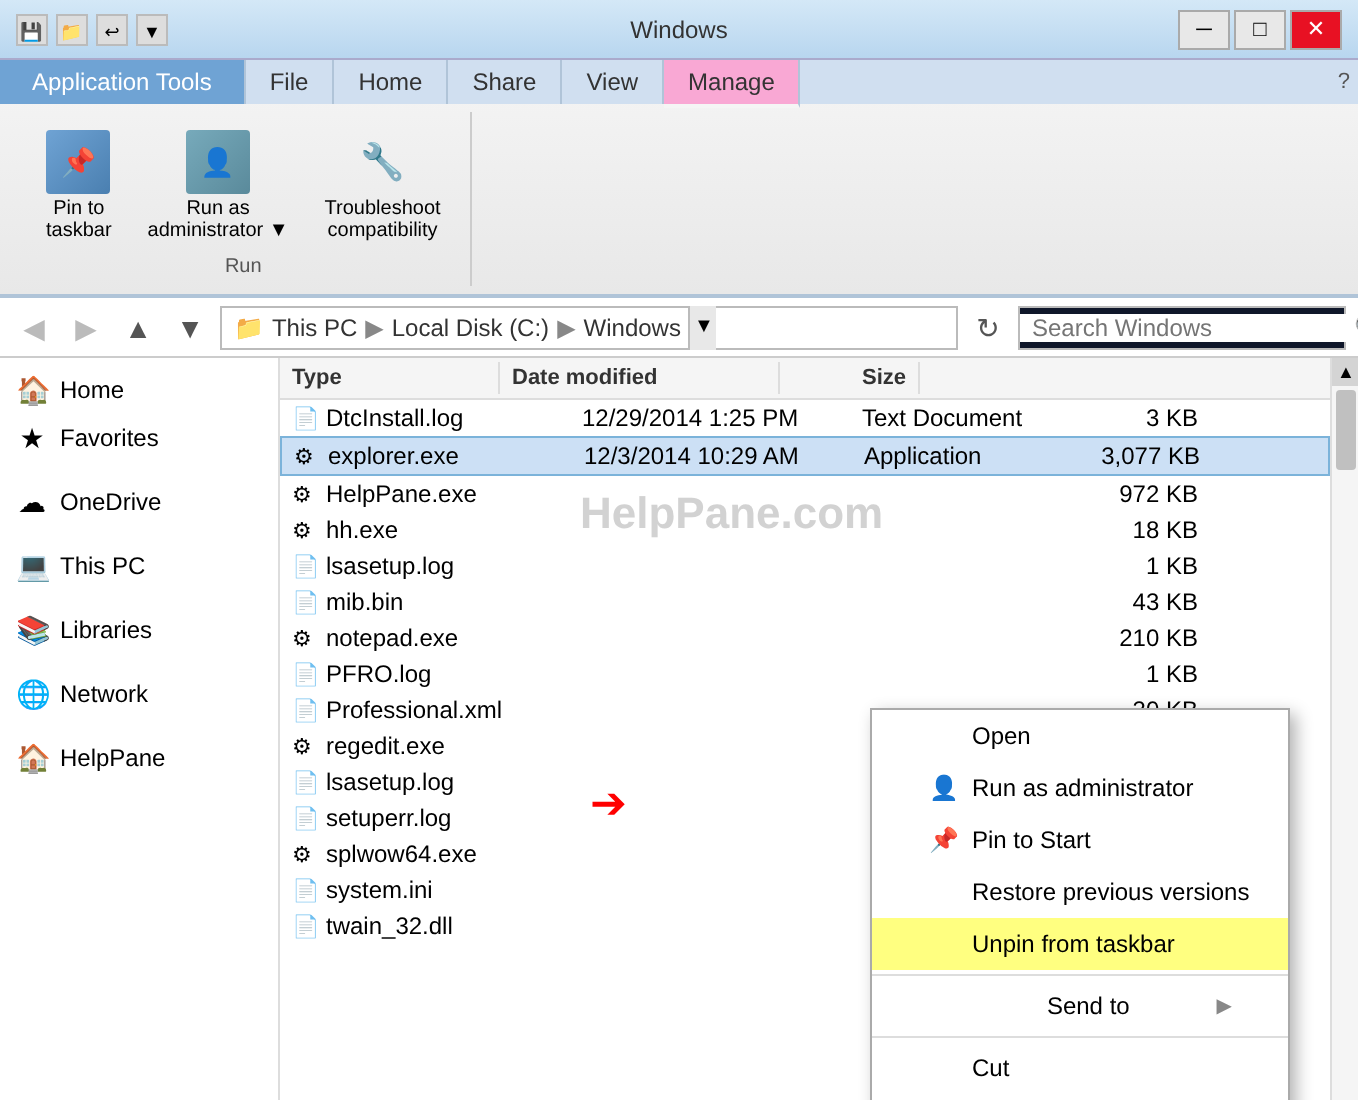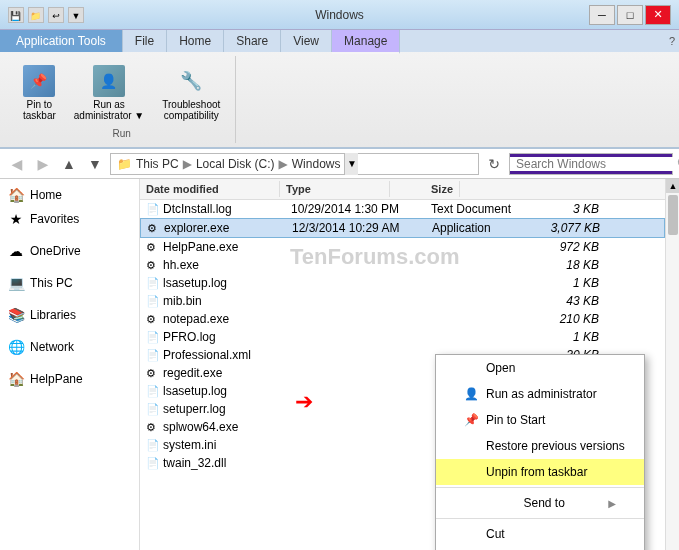--- a/index.html
+++ b/index.html
@@ -22,21 +22,21 @@
     
     .qa-icon { width: 16px; height: 16px; background: #ddd; border: 1px solid #bbb; display: inline-block; font-size: 9px; text-align: center; line-height: 16px; }
 
     
     .ribbon { background: linear-gradient(to bottom, #f5f5f5, #e8e8e8); border-bottom: 2px solid #b0c4d8; }
     .ribbon-tabs { display: flex; background: #d0dff0; align-items: center; }
     .ribbon-tab {
       padding: 4px 12px; font-size: 12px; cursor: pointer; color: #333;
       border-right: 1px solid #b0c4d8;
     }
-    .ribbon-tab.active { background: #c4b5fd; color: #333; border-bottom: 2px solid #f5f5f5; margin-bottom: -2px; }
+    .ribbon-tab.active { background: #f9a8d4; color: #333; border-bottom: 2px solid #f5f5f5; margin-bottom: -2px; }
     .ribbon-tab.app-tools { background: #6fa3d4; color: white; padding: 4px 16px; }
     .ribbon-content { display: flex; align-items: stretch; padding: 4px 8px; min-height: 80px; gap: 4px; }
     .ribbon-group { display: flex; flex-direction: column; align-items: center; border-right: 1px solid #ccc; padding: 4px 8px; min-width: 60px; }
     .ribbon-group-items { display: flex; gap: 4px; flex: 1; align-items: center; }
     .ribbon-group-label { font-size: 10px; color: #555; margin-top: auto; padding-top: 2px; }
     .ribbon-btn {
       display: flex; flex-direction: column; align-items: center; padding: 4px 6px;
       cursor: pointer; border: 1px solid transparent; min-width: 44px;
     }
     .ribbon-btn .icon { width: 32px; height: 32px; margin-bottom: 2px; }
@@ -51,21 +51,21 @@
     .address-bar {
       display: flex; align-items: center; background: #fff; border-bottom: 1px solid #ccc;
       padding: 3px 6px; gap: 4px; height: 30px;
     }
     .nav-btn { width: 22px; height: 22px; background: transparent; border: 1px solid transparent; cursor: pointer; display: flex; align-items: center; justify-content: center; font-size: 14px; color: #555; }
     .nav-btn.disabled { color: #bbb; cursor: default; }
     .address-path { flex: 1; display: flex; align-items: center; border: 1px solid #bbb; height: 22px; padding: 0 6px; background: white; font-size: 12px; gap: 4px; }
     .path-sep { color: #888; }
     .path-item { color: #333; cursor: pointer; }
     .path-dropdown { width: 14px; height: 22px; background: #e8e8e8; border-left: 1px solid #bbb; cursor: pointer; display: flex; align-items: center; justify-content: center; font-size: 10px; }
-    .search-box { display: flex; align-items: center; border: 1px solid #bbb; height: 22px; width: 164px; background: #4c1d95; }
+    .search-box { display: flex; align-items: center; border: 1px solid #bbb; height: 22px; width: 164px; background: #0f172a; }
     .search-input { border: none; outline: none; flex: 1; padding: 0 6px; font-size: 12px; }
     .search-icon-btn { width: 22px; height: 22px; display: flex; align-items: center; justify-content: center; color: #888; cursor: pointer; }
 
     
     .main-area { display: flex; height: calc(550px - 30px - 52px - 30px - 26px); }
 
     
     .sidebar { width: 140px; background: white; border-right: 1px solid #ddd; padding: 4px 0; overflow-y: auto; }
     .sidebar-item {
       display: flex; align-items: center; padding: 4px 8px; cursor: pointer; gap: 6px;
@@ -86,21 +86,21 @@
     .file-list { flex: 1; overflow-y: auto; }
     .file-row {
       display: flex; align-items: center; padding: 1px 0;
       font-size: 12px; cursor: pointer; min-height: 18px;
     }
     .file-row.selected { background: #cce0f5; border: 1px solid #7bb3da; }
     .file-cell { padding: 1px 6px; overflow: hidden; text-overflow: ellipsis; white-space: nowrap; }
     .cell-name { width: 145px; display: flex; align-items: center; gap: 3px; }
     .cell-date { width: 140px; }
     .cell-type { width: 110px; }
-    .cell-size { width: 70px; text-align: right; font-style: italic; }
+    .cell-size { width: 70px; text-align: right; }
     .file-icon { font-size: 11px; width: 14px; flex-shrink: 0; }
 
     
     .scrollbar-right { width: 14px; background: #f5f5f5; border-left: 1px solid #ddd; display: flex; flex-direction: column; }
     .scroll-arrow { width: 14px; height: 14px; background: #d4d4d4; display: flex; align-items: center; justify-content: center; font-size: 9px; cursor: pointer; }
     .scroll-track { flex: 1; background: #f5f5f5; }
     .scroll-thumb { height: 40px; background: #c0c0c0; margin: 2px; width: 10px; border-radius: 2px; }
 
     
     .context-menu {
@@ -238,37 +238,37 @@
     </div>
     <div class="sidebar-sep"></div>
     <div class="sidebar-item">
       <span class="sidebar-icon">🏠</span>
       <span class="sidebar-label">HelpPane</span>
     </div>
   </div>
 
   <div class="file-area">
 
-    <div class="watermark">TenForums.com</div>
+    <div class="watermark">HelpPane.com</div>
 
     <div class="red-arrow">➔</div>
 
     <div class="file-header">
+      <div class="file-col col-type">Type</div>
       <div class="file-col col-date">Date modified</div>
-      <div class="file-col col-type">Type</div>
       <div class="file-col col-size">Size</div>
     </div>
     <div class="file-list">
 
     <div class="file-row">
     <div class="file-cell cell-name">
       <span class="file-icon">📄</span>
       <span>DtcInstall.log</span>
     </div>
-    <div class="file-cell cell-date">10/29/2014 1:30 PM</div>
+    <div class="file-cell cell-date">12/29/2014 1:25 PM</div>
     <div class="file-cell cell-type">Text Document</div>
     <div class="file-cell cell-size">3 KB</div>
   </div>
         <div class="file-row selected">
     <div class="file-cell cell-name">
       <span class="file-icon">⚙</span>
       <span>explorer.exe</span>
     </div>
     <div class="file-cell cell-date">12/3/2014 10:29 AM</div>
     <div class="file-cell cell-type">Application</div>

